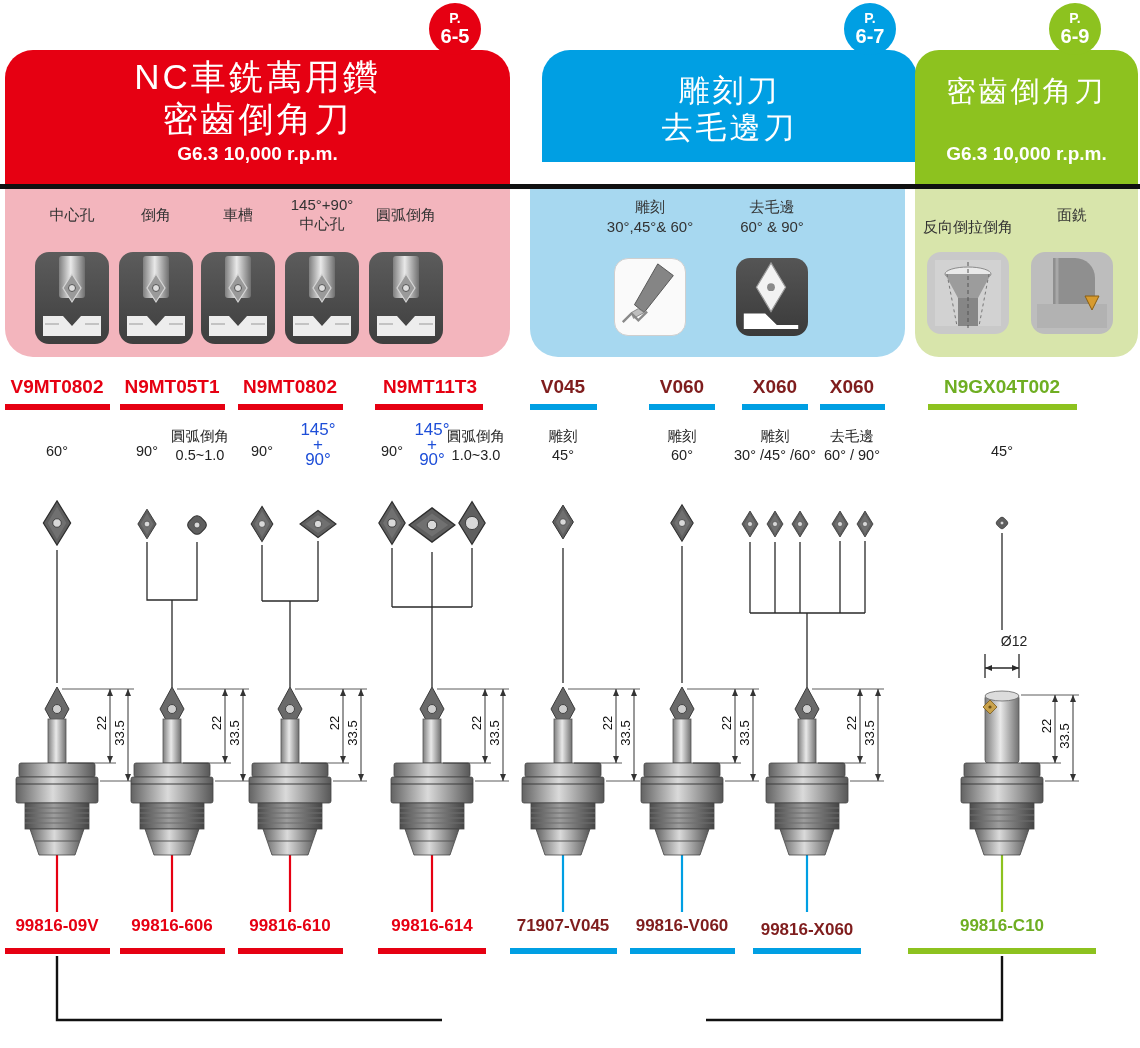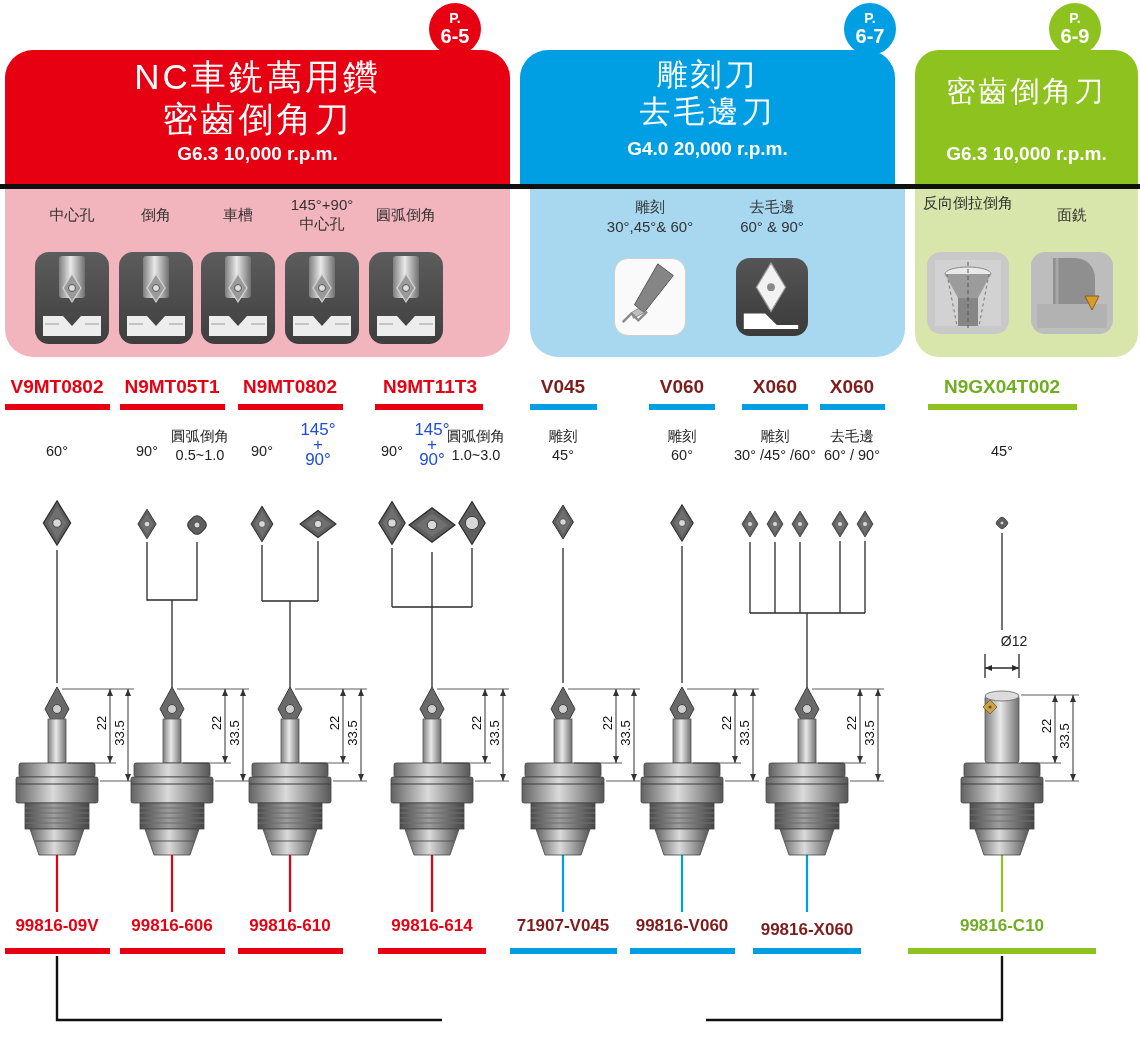--- a/index.html
+++ b/index.html
@@ -203,24 +203,23 @@
   <div class="abs badge bg-green" style="left:1049px;top:3px">
     <span class="bp">P.</span>
     <span class="bn">6-9</span>
   </div>
 
   <div class="abs hdr bg-red" style="left:5px;top:50px;width:505px;height:134px;padding-top:6px">
     <div class="ht" style="font-size:35px">NC車銑萬用鑽</div>
     <div class="ht" style="font-size:35px">密齒倒角刀</div>
     <div class="hrpm" style="margin-top:3px">G6.3 10,000 r.p.m.</div>
   </div>
-  <div class="abs hdr bg-blue" style="left:520px;top:50px;width:375px;height:134px;padding-top:6px">
+  <div class="abs hdr bg-blue" style="left:542px;top:50px;width:375px;height:112px;padding-top:22px">
     <div class="ht" style="font-size:31px">雕刻刀</div>
     <div class="ht" style="font-size:31px">去毛邊刀</div>
-    <div class="hrpm" style="margin-top:8px">G4.0 20,000 r.p.m.</div>
   </div>
   <div class="abs hdr bg-green" style="left:915px;top:50px;width:223px;height:134px;padding-top:24px;border-radius:24px 24px 0 0">
     <div class="ht" style="font-size:29px">密齒倒角刀</div>
     <div class="hrpm" style="margin-top:34px">G6.3 10,000 r.p.m.</div>
   </div>
 
   <div class="abs blackline" style="left:0;top:184px;width:1140px;height:5px"></div>
 
   <div class="abs panel" style="left:5px;top:189px;width:505px;height:168px;background:#f3b5bd"></div>
   <div class="abs panel" style="left:530px;top:189px;width:375px;height:168px;background:#a7d8f0"></div>
@@ -253,21 +252,21 @@
   <span class="ctr flabel" style="left:650px;top:218px">30°,45°&amp; 60°</span>
   <span class="ctr flabel" style="left:772px;top:198px">去毛邊</span>
   <span class="ctr flabel" style="left:772px;top:218px">60° &amp; 90°</span>
   <div class="abs tile" style="left:614px;top:258px;width:72px;height:78px;background:#fafafa;border:1px solid #cfcfcf"><svg width="70" height="72" viewBox="0 0 72 72">
         <use href="#ico-engrave"></use>
       </svg></div>
   <div class="abs tile" style="left:736px;top:258px;width:72px;height:78px;background:linear-gradient(#555,#3a3a3a)"><svg width="70" height="72" viewBox="0 0 72 72">
         <use href="#ico-deburr"></use>
       </svg></div>
 
-  <span class="ctr flabel" style="left:968px;top:194px">反向倒拉倒角</span>
+  <span class="ctr flabel" style="left:968px;top:218px">反向倒拉倒角</span>
   <span class="ctr flabel" style="left:1072px;top:206px">面銑</span>
   <div class="abs tile" style="left:927px;top:252px;width:82px;height:82px;background:#c9c9c9"><svg width="82" height="82" viewBox="0 0 82 82">
         <use href="#ico-backcham"></use>
       </svg></div>
   <div class="abs tile" style="left:1031px;top:252px;width:82px;height:82px;background:#bdbdbd"><svg width="82" height="82" viewBox="0 0 82 82">
         <use href="#ico-facemill"></use>
       </svg></div>
 
   <span class="ctr model red" style="left:57px;top:376px">V9MT0802</span>
   <span class="ctr model red" style="left:172px;top:376px">N9MT05T1</span>

